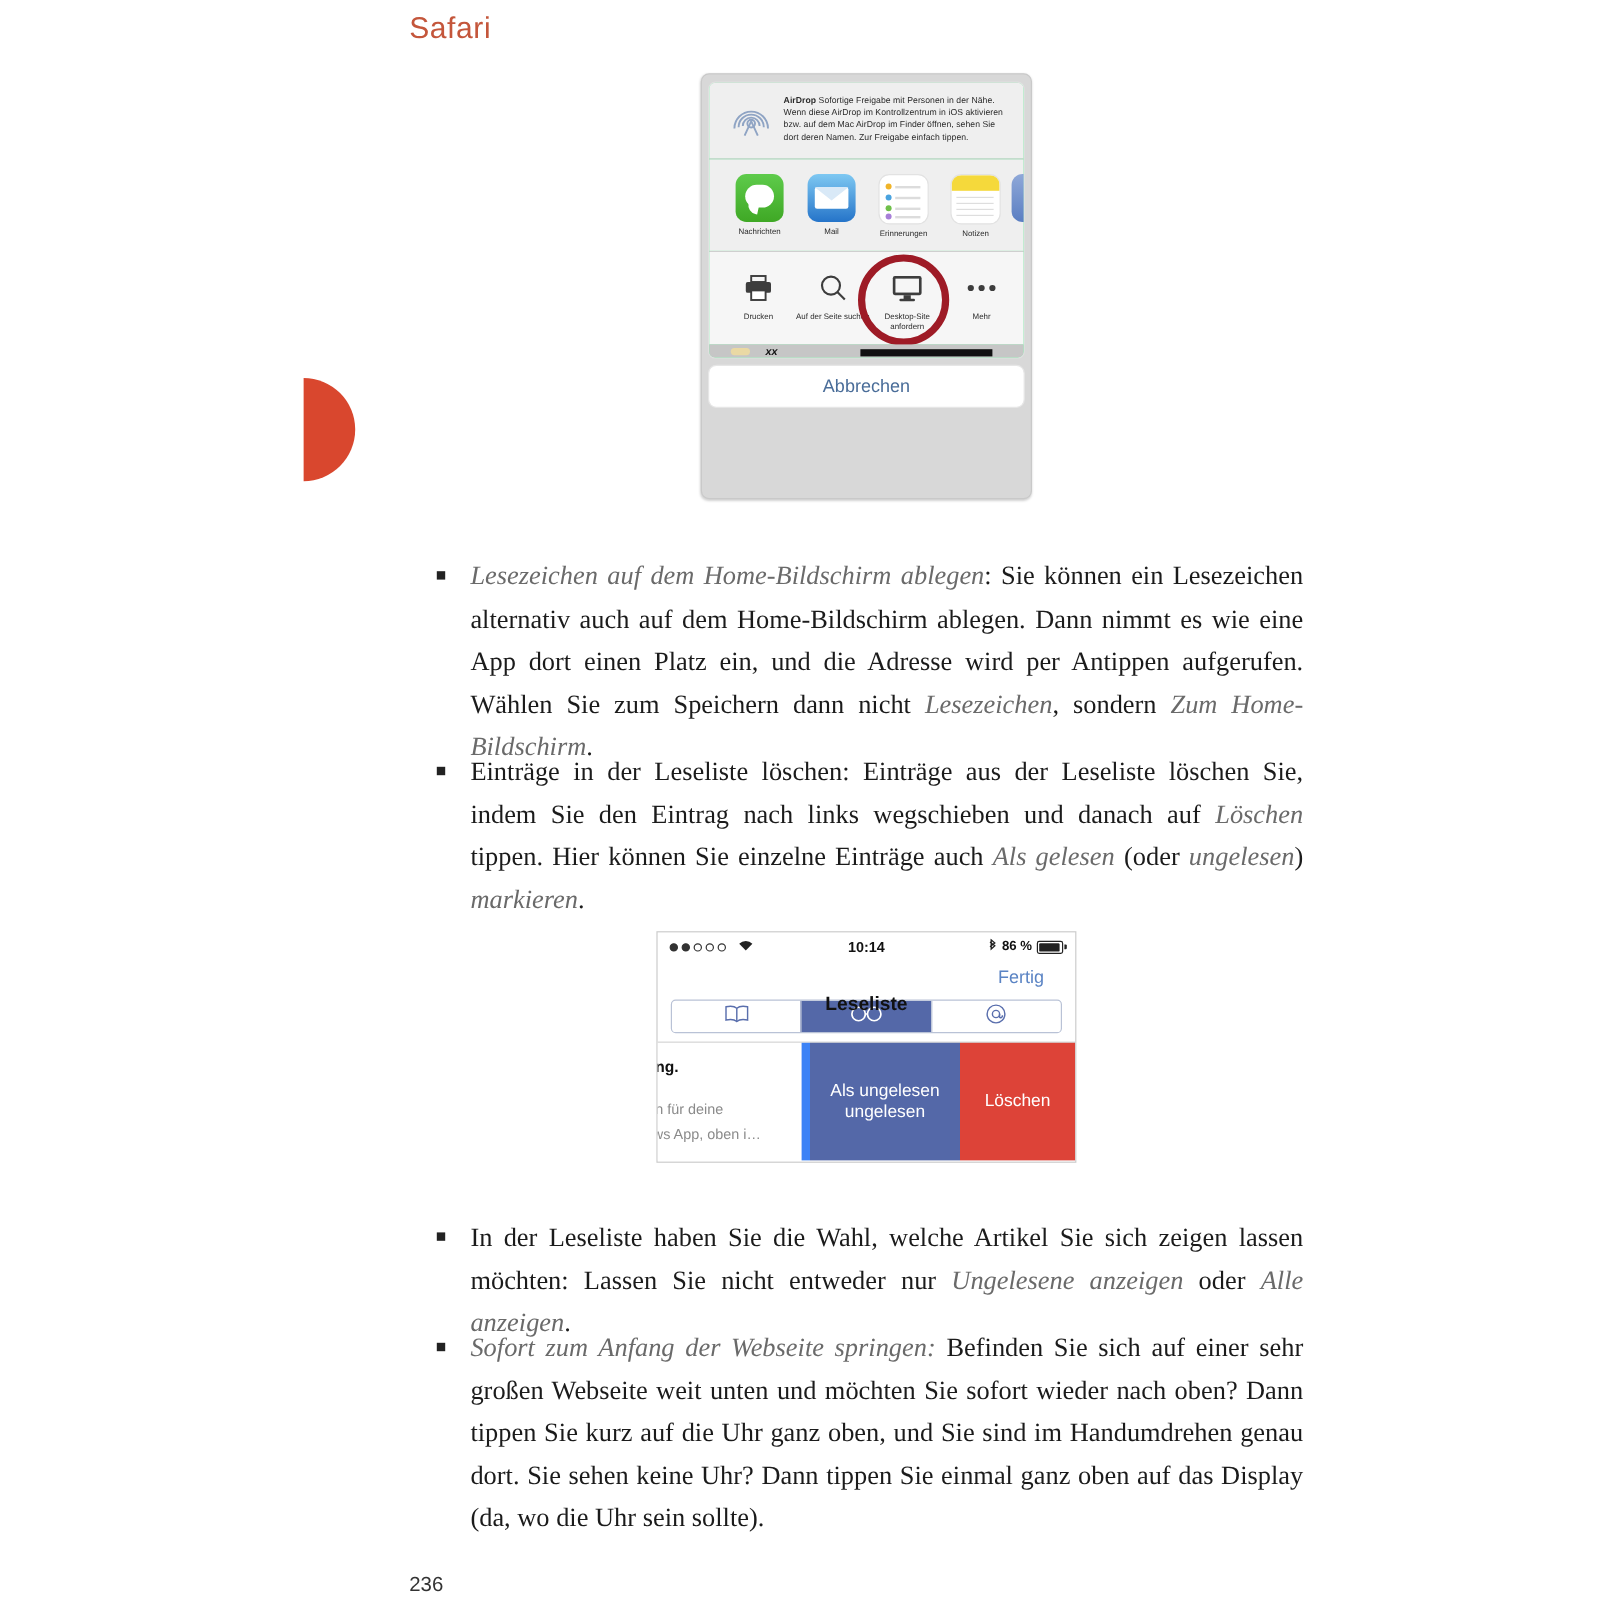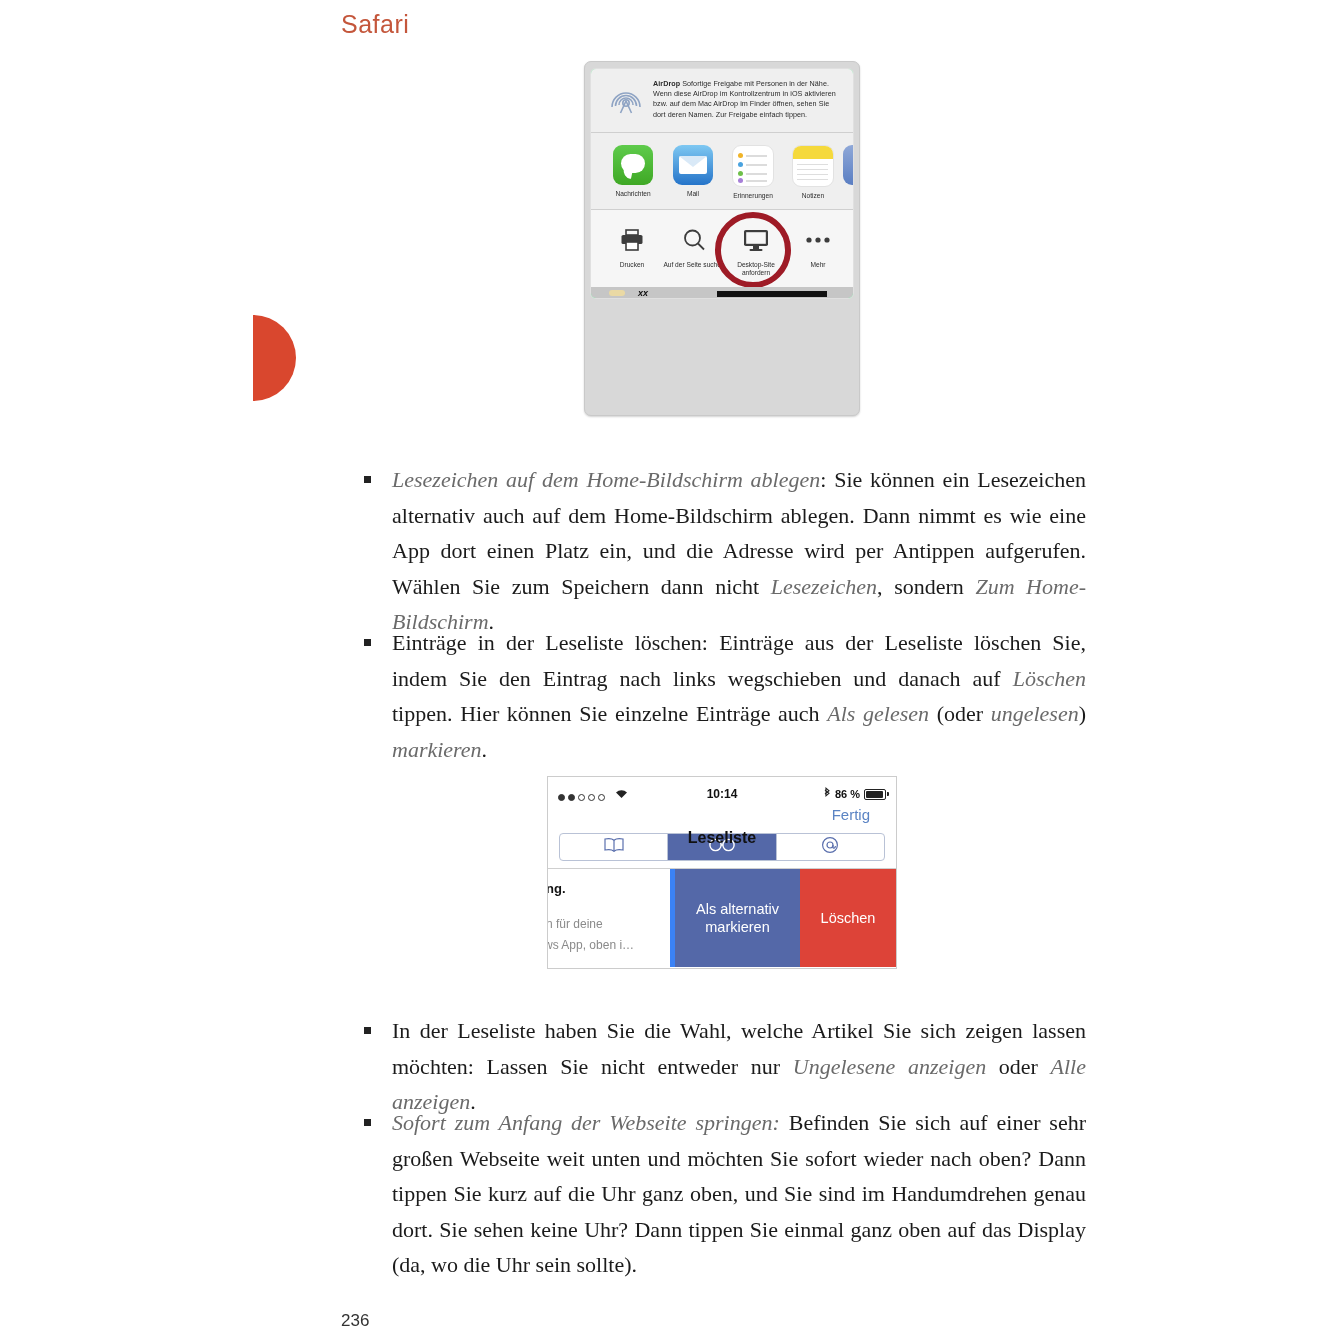--- a/index.html
+++ b/index.html
@@ -106,21 +106,21 @@
     font-size:15px;color:#4a6d99;border:1px solid #e6e6e6;
   }
 
   
   .fig-list{
     position:absolute;left:547px;top:776px;width:348px;height:191px;
     background:#fff;border:1px solid #cccccc;
     font-family:"Liberation Sans", sans-serif;overflow:hidden;
   }
   .statusbar{
-    height:24px;display:flex;align-items:flex-end;padding:0 10px;
+    height:24px;display:flex;align-items:center;padding:0 10px;
     font-size:11px;font-weight:bold;color:#111;position:relative;
   }
   .sb-dots{display:flex;gap:3px;align-items:center;}
   .sb-dots i{width:5px;height:5px;border-radius:50%;display:block;border:1px solid #333;}
   .sb-dots i.on{background:#333;}
   .sb-wifi{margin-left:10px;font-size:11px;}
   .sb-time{position:absolute;left:0;right:0;text-align:center;font-size:12px;}
   .sb-right{margin-left:auto;display:flex;align-items:center;gap:4px;font-size:11px;}
   .batt{width:20px;height:9px;border:1.3px solid #222;border-radius:2px;position:relative;}
   .batt:after{content:"";position:absolute;right:-3.5px;top:2px;width:2px;height:4px;background:#222;border-radius:0 1px 1px 0;}
@@ -139,21 +139,21 @@
     border:1px solid #b9c2d6;border-radius:4px;overflow:hidden;background:#fff;
   }
   .seg{flex:1;display:flex;align-items:center;justify-content:center;color:#5a6fad;}
   .seg + .seg{border-left:1px solid #b9c2d6;}
   .seg.active{background:#5468a8;color:#fff;}
   .navsep{height:1px;background:#cfcfcf;margin-top:7px;}
 
   .swipe-row{display:flex;height:98px;}
   .swipe-text{
     flex:1;padding:8px 0 0 0;position:relative;background:#fff;
-    border-right:5px solid #3b82f6;
+    border-right:7px solid #3b82f6;
   }
   .swipe-text .t1{font-size:13px;font-weight:bold;color:#111;position:absolute;left:-2px;top:12px;}
   .swipe-text .t2{font-size:12px;color:#8a8a8a;position:absolute;left:-2px;top:48px;}
   .swipe-text .t3{font-size:12px;color:#8a8a8a;position:absolute;left:-4px;top:69px;}
   .btn-unread{
     width:125px;background:#5468a8;color:#fff;
     display:flex;align-items:center;justify-content:center;text-align:center;
     font-size:14.5px;line-height:18px;
   }
   .btn-delete{
@@ -297,20 +297,21 @@
         <div class="redcircle"></div>
       </div>
 
       <div class="sliver">
         <span class="s-a"></span>
         <span class="s-b">xx</span>
         <span class="s-c"></span>
       </div>
     </div>
 
+    <div class="cancel">Abbrechen</div>
   </div>
 </div>
 
 <div class="fig-list">
 
   <div class="statusbar">
     <span class="sb-dots">
       <i class="on"></i>
         <i class="on"></i>
         <i></i>
@@ -370,21 +371,21 @@
     </div>
   </div>
   <div class="navsep"></div>
 
   <div class="swipe-row">
     <div class="swipe-text">
       <div class="t1">ng.</div>
       <div class="t2">n für deine</div>
       <div class="t3">ws App, oben i…</div>
     </div>
-    <div class="btn-unread">Als alternativ markieren</div>
+    <div class="btn-unread">Als ungelesen ungelesen</div>
     <div class="btn-delete">Löschen</div>
   </div>
 </div>
 
 <div class="bodytext b1">
   <ul class="bl">
     <li><span class="rich"><em>Lesezeichen auf dem Home-Bildschirm ablegen</em><span>: Sie können ein Lesezeichen alternativ auch auf dem Home-Bildschirm ablegen. Dann nimmt es wie eine App dort einen Platz ein, und die Adresse wird per Antippen aufgerufen. Wählen Sie zum Speichern dann nicht </span><em>Lesezeichen</em><span>, sondern </span><em>Zum Home-Bildschirm</em><span>.</span></span></li>
   </ul>
 </div>
 

